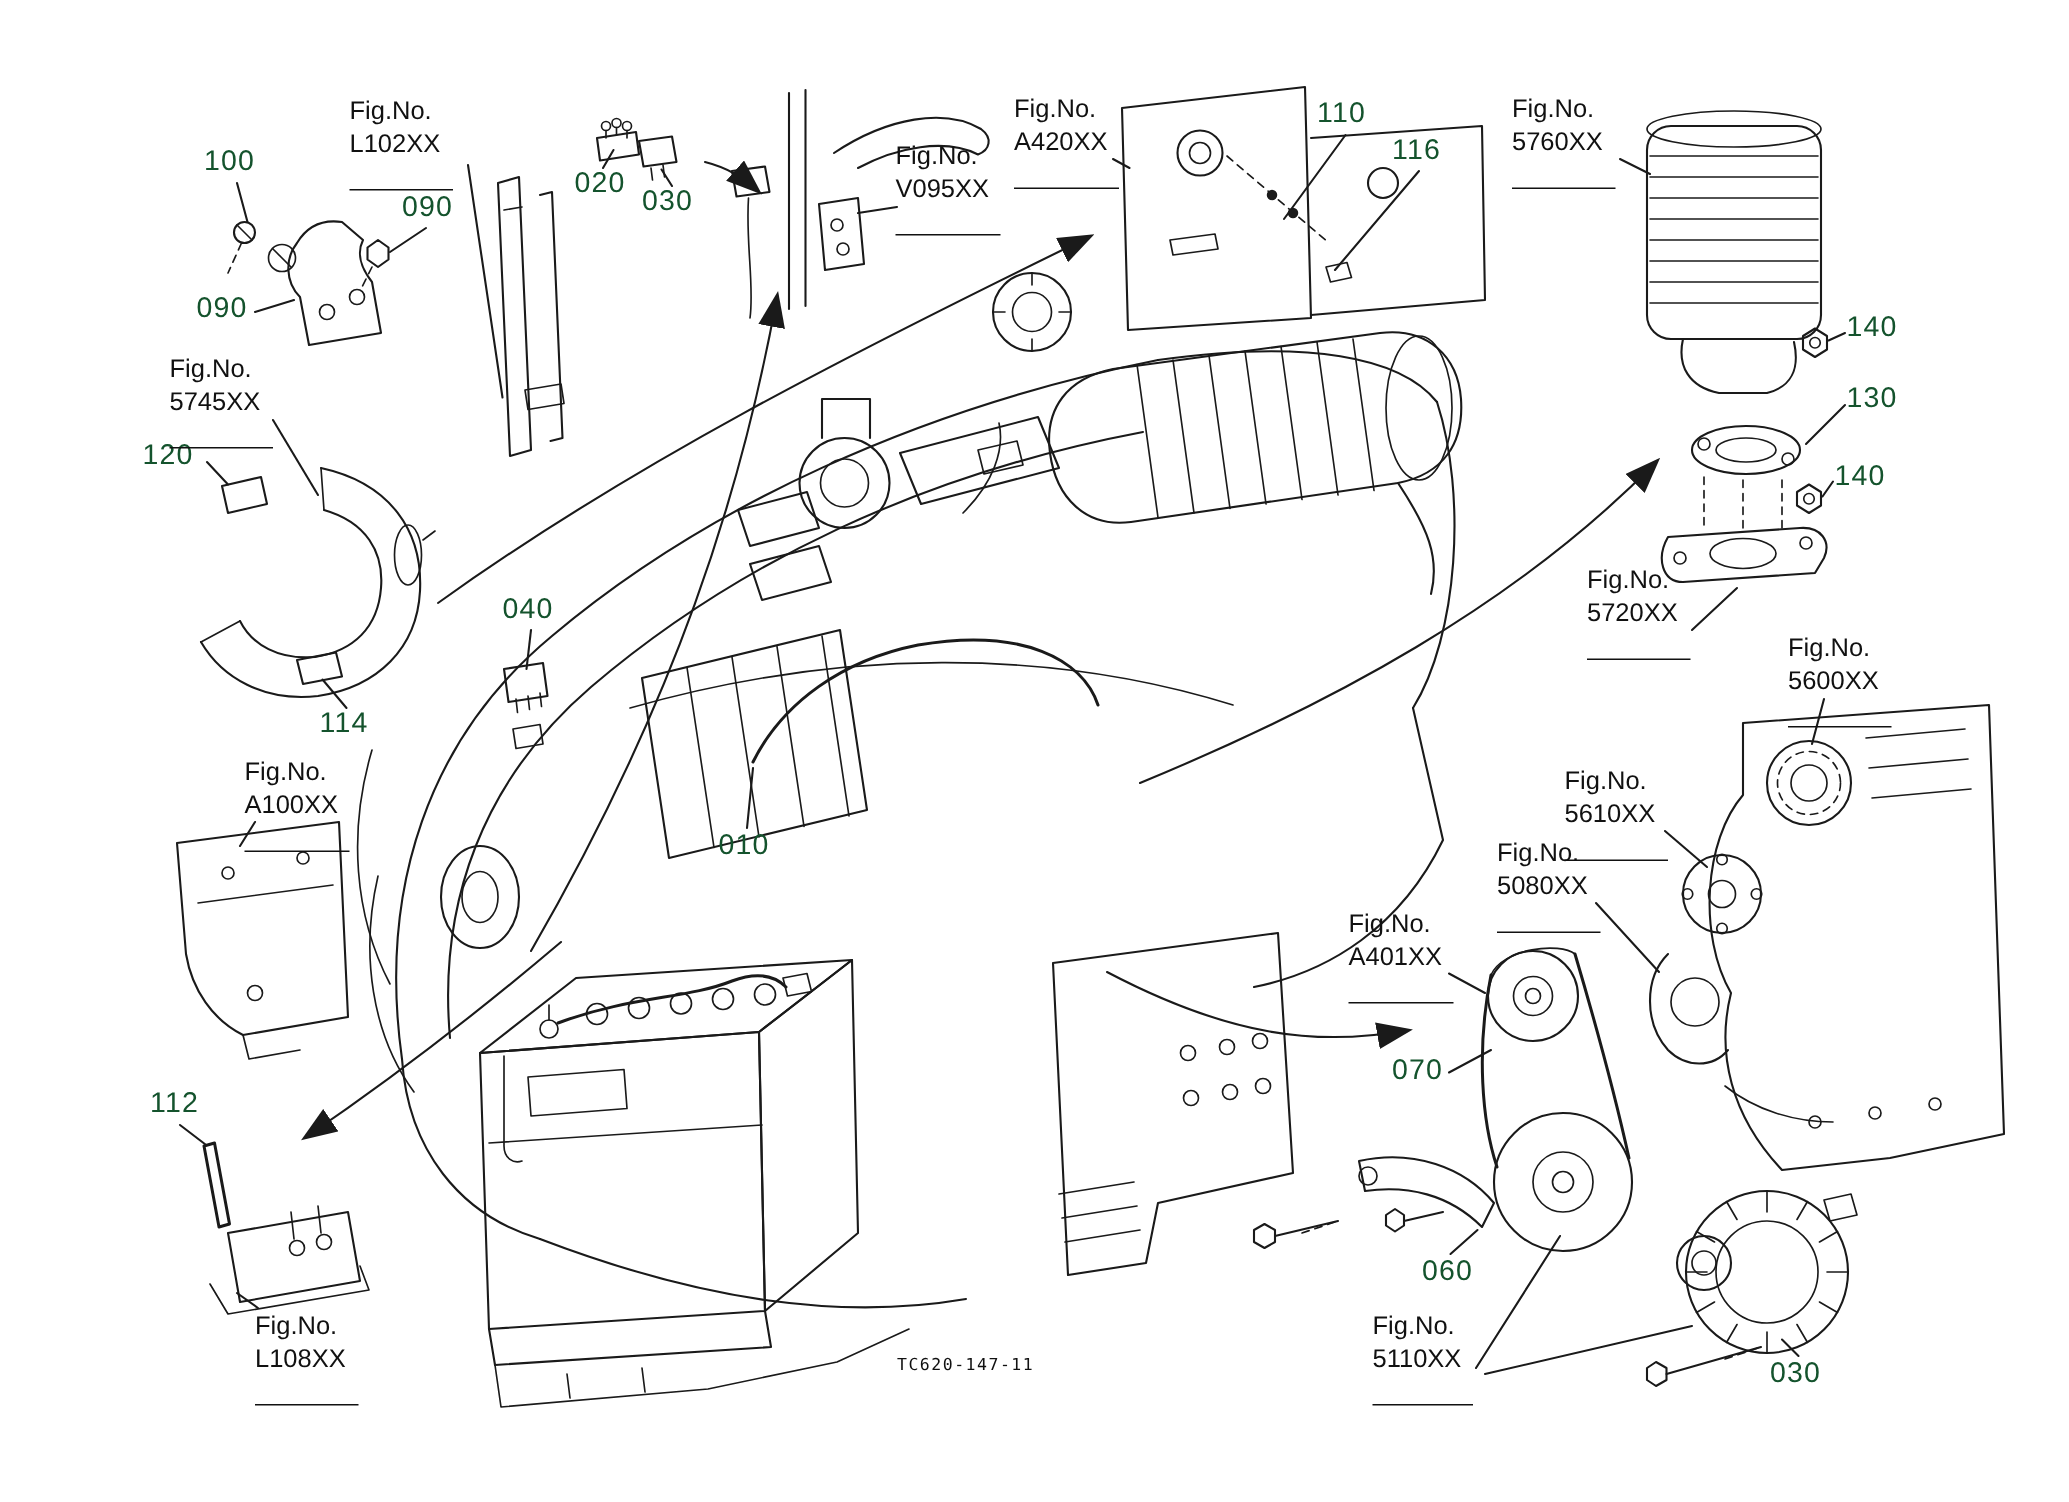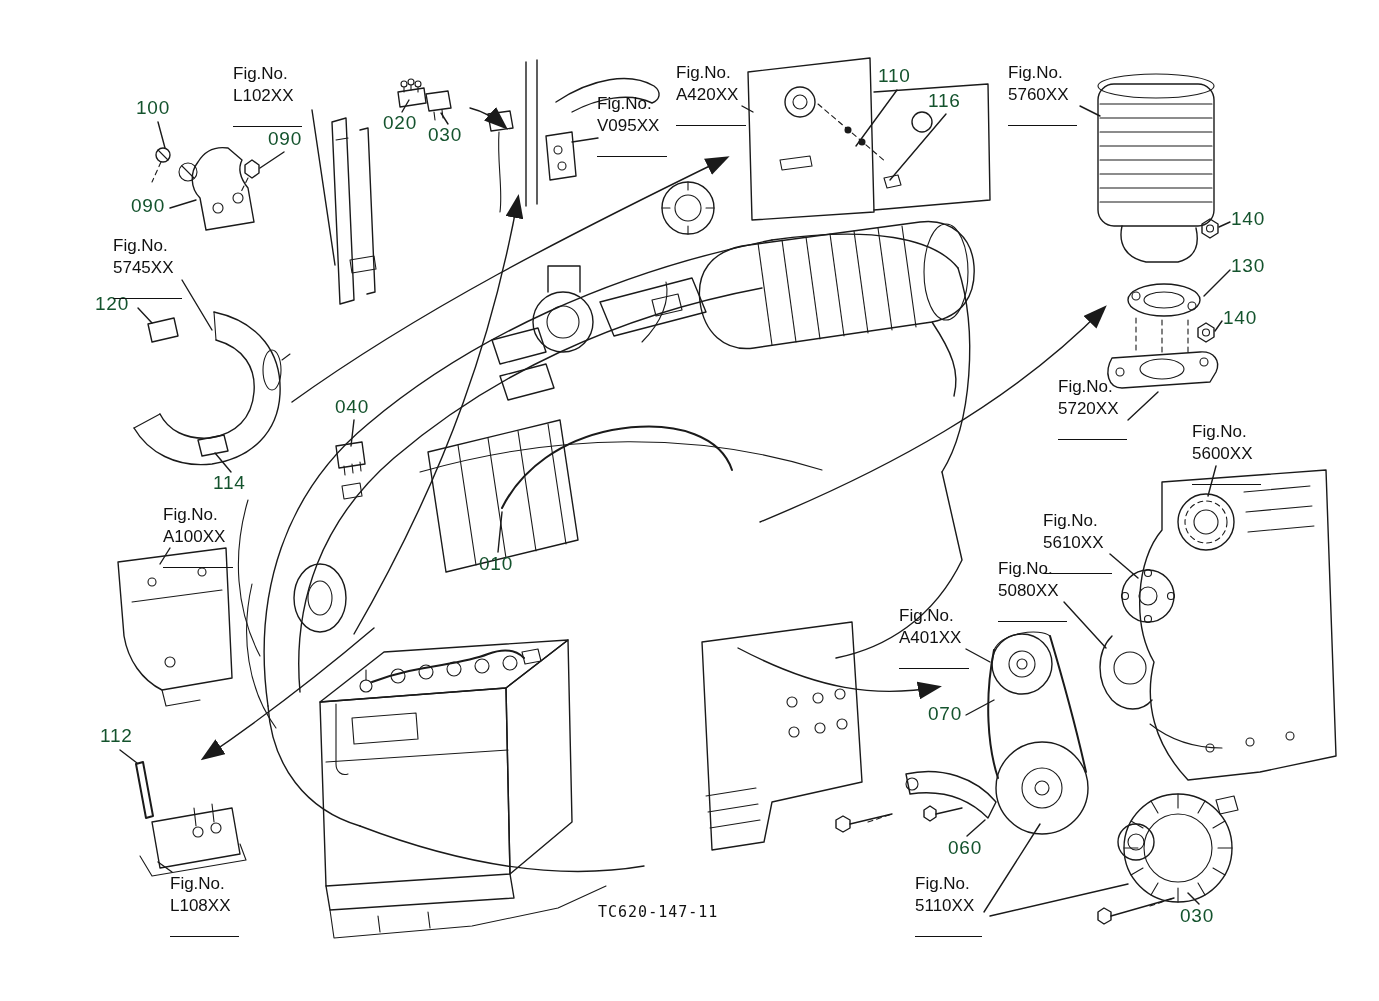--- a/index.html
+++ b/index.html
@@ -19,21 +19,21 @@
     position:absolute; font-size:19px; letter-spacing:0.8px; color:#14532d;
     white-space:nowrap; line-height:1.05;
   }
   .figref {
     position:absolute; font-size:17px; line-height:1.32; color:#111;
     border-bottom:1.6px solid #111; padding:0 8px 18px 0; white-space:nowrap;
   }
   .figref div { white-space:nowrap; }
   #drawing-code {
     position:absolute; left:598px; top:903px;
-    font-family:"DejaVu Sans Mono", monospace; font-size:15px; letter-spacing:1px; color:#111;
+    font-family:"DejaVu Sans Mono", monospace; font-size:11px; letter-spacing:1px; color:#111;
   }
 </style>
 </head>
 <body>
 
 <div id="stage">
 
   <svg class="art" width="1379" height="1001" viewBox="0 0 1379 1001">
     <defs>
       <marker id="ah" markerWidth="24" markerHeight="18" refX="20" refY="9" orient="auto" markerUnits="userSpaceOnUse">

